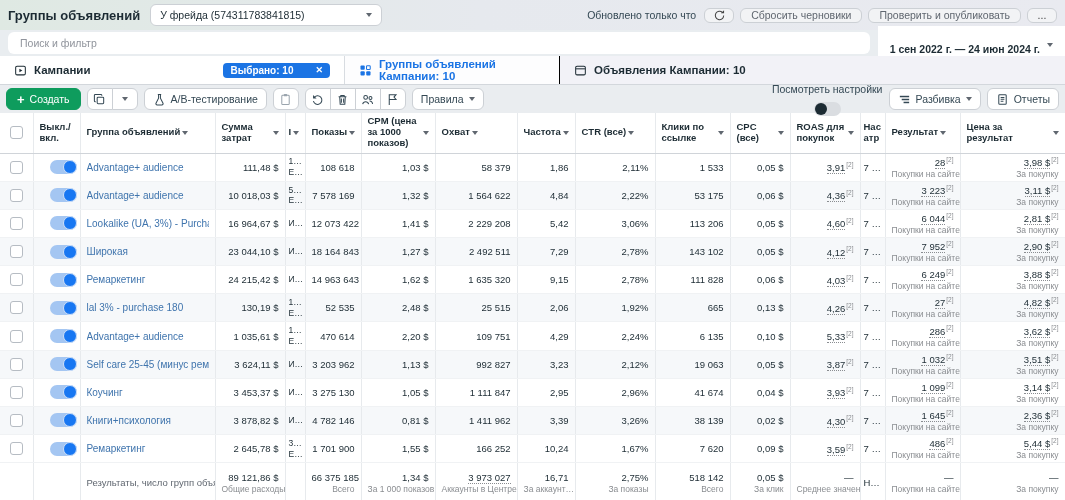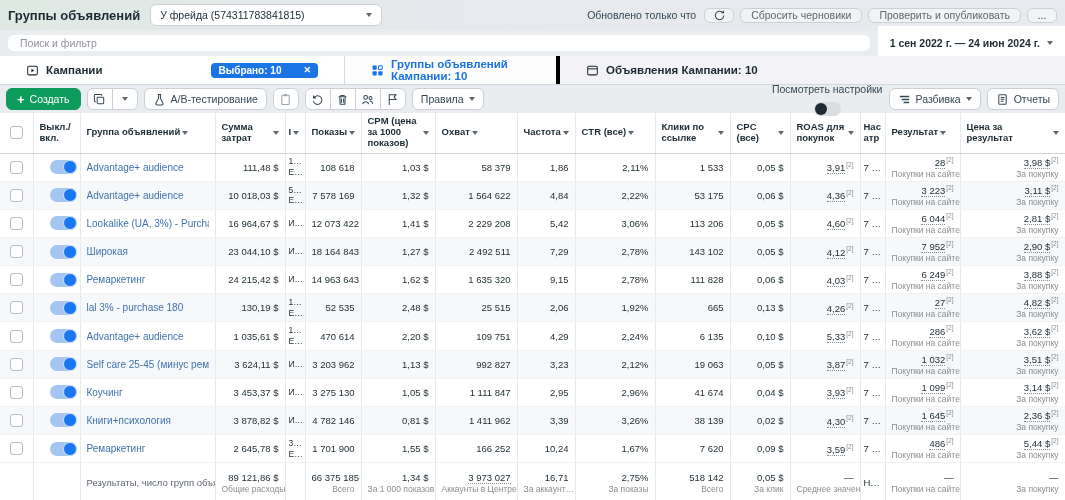--- a/index.html
+++ b/index.html
@@ -13,30 +13,30 @@
   .acct-select { width:232px; height:22px; background:#fff; border:1px solid #ccd0d5; border-radius:6px;
                  display:flex; align-items:center; justify-content:space-between; padding:0 9px; font-size:10.5px; color:#1c2b33; }
   .topbar-right { margin-left:auto; display:flex; align-items:center; gap:6px; }
   .updated { font-size:10.5px; color:#344854; margin-right:2px; white-space:nowrap; }
   .tbtn { height:15px; background:#f2f3f5; border:1px solid #ccd0d5; border-radius:6px; color:#606770;
           font-size:10.5px; display:inline-flex; align-items:center; padding:0 10px; white-space:nowrap; cursor:pointer; }
   .tbtn.iconic { width:30px; justify-content:center; padding:0; color:#444; }
 
   
   .searchrow { height:26px; display:flex; align-items:center; gap:8px; padding:2px 0 2px 8px; }
-  .searchbox { flex:1; height:16px; background:#fff; border-radius:6px; display:flex; align-items:center;
+  .searchbox { flex:1; height:22px; background:#fff; border-radius:6px; display:flex; align-items:center;
                padding:0 12px; font-size:10.5px; color:#90949c; }
-  .daterange { height:26px; background:#fff; display:flex; align-items:center; gap:7px; padding:17px 12px;
+  .daterange { height:26px; background:#fff; display:flex; align-items:flex-start; gap:7px; padding:17px 12px;
                font-size:10.5px; font-weight:bold; color:#1c2b33; white-space:nowrap; }
 
   
   .tabs { height:29px; display:flex; border-bottom:1px solid #d3d7dc; }
-  .tab { display:flex; align-items:center; gap:7px; padding:0 26px; font-size:11.5px; font-weight:bold; }
+  .tab { display:flex; align-items:center; gap:7px; padding:0 14px; font-size:11.5px; font-weight:bold; }
   .tab-campaigns { width:345px; background:#fff; border-right:1px solid #d8dce1; color:#1c2b33; }
-  .tab-adsets { width:215px; background:#fdfdfe; border-right:4px solid #000000; color:#1b74e4; }
+  .tab-adsets { width:215px; background:#fdfdfe; border-right:1px solid #000000; color:#1b74e4; }
   .tab-ads { flex:1; background:#f2f2f7; color:#1c2b33; }
   .tab .ticon { display:inline-flex; color:inherit; }
   .sel-badge { margin-left:auto; background:#1b74e4; color:#fff; font-size:10px; font-weight:bold;
                border-radius:4px; padding:2px 7px; display:inline-flex; align-items:center; gap:22px; cursor:pointer; }
   .sel-badge .x { font-size:9px; }
 
   
   .toolbar { height:28px; display:flex; align-items:center; gap:6px; padding:0 6px; background:#eaedf0; }
   .btn { height:22px; background:#fff; border:1px solid #ccd0d5; border-radius:6px; color:#344854;
          font-size:10.5px; display:inline-flex; align-items:center; gap:5px; padding:0 8px; white-space:nowrap; cursor:pointer; }

